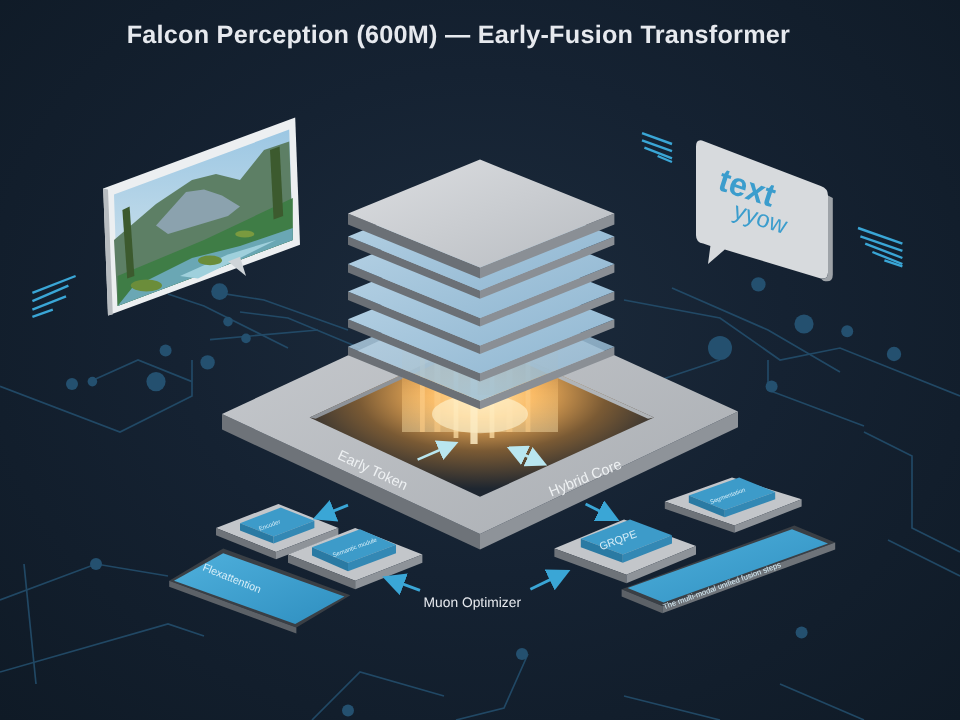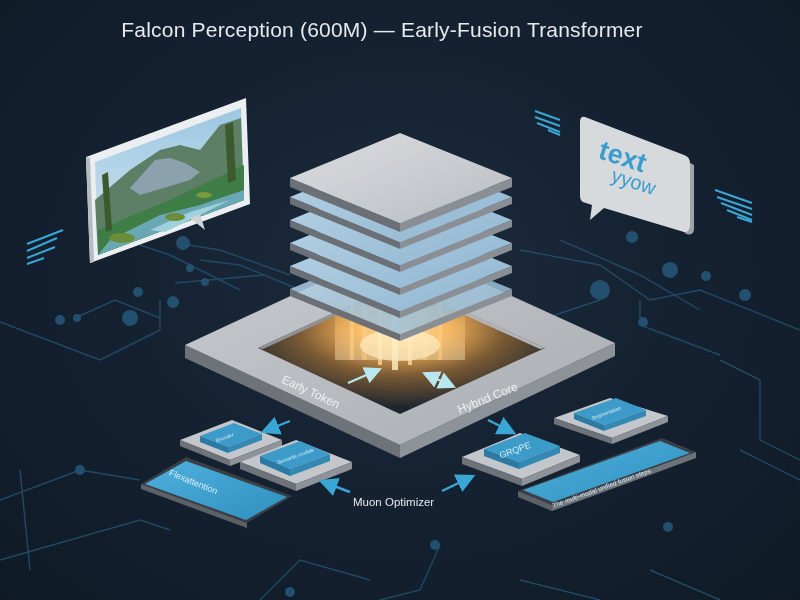--- a/index.html
+++ b/index.html
@@ -7,20 +7,21 @@
     width: 800px; height: 600px; overflow: hidden;
     background: radial-gradient(ellipse at 50% 45%, #1c2b3c 0%, #152232 45%, #0f1a26 100%);
     font-family: "Liberation Sans", sans-serif;
     position: relative;
   }
   #stage { position: absolute; left: 0; top: 0; width: 800px; height: 600px; }
   .title {
     position: absolute; left: 0; top: 18px; width: 764px; text-align: center;
     color: #e6e9ee; font-size: 21px; letter-spacing: 0.2px;
     font-family: "Liberation Sans", sans-serif;
+    font-weight: bold;
   }
   svg text { font-family: "Liberation Sans", sans-serif; }
 </style>
 </head>
 <body>
 
 <div id="stage">
 <svg width="800" height="600" viewBox="0 0 800 600" xmlns="http://www.w3.org/2000/svg">
   <defs>
     <linearGradient id="layerTop" x1="0" y1="0" x2="1" y2="1">

